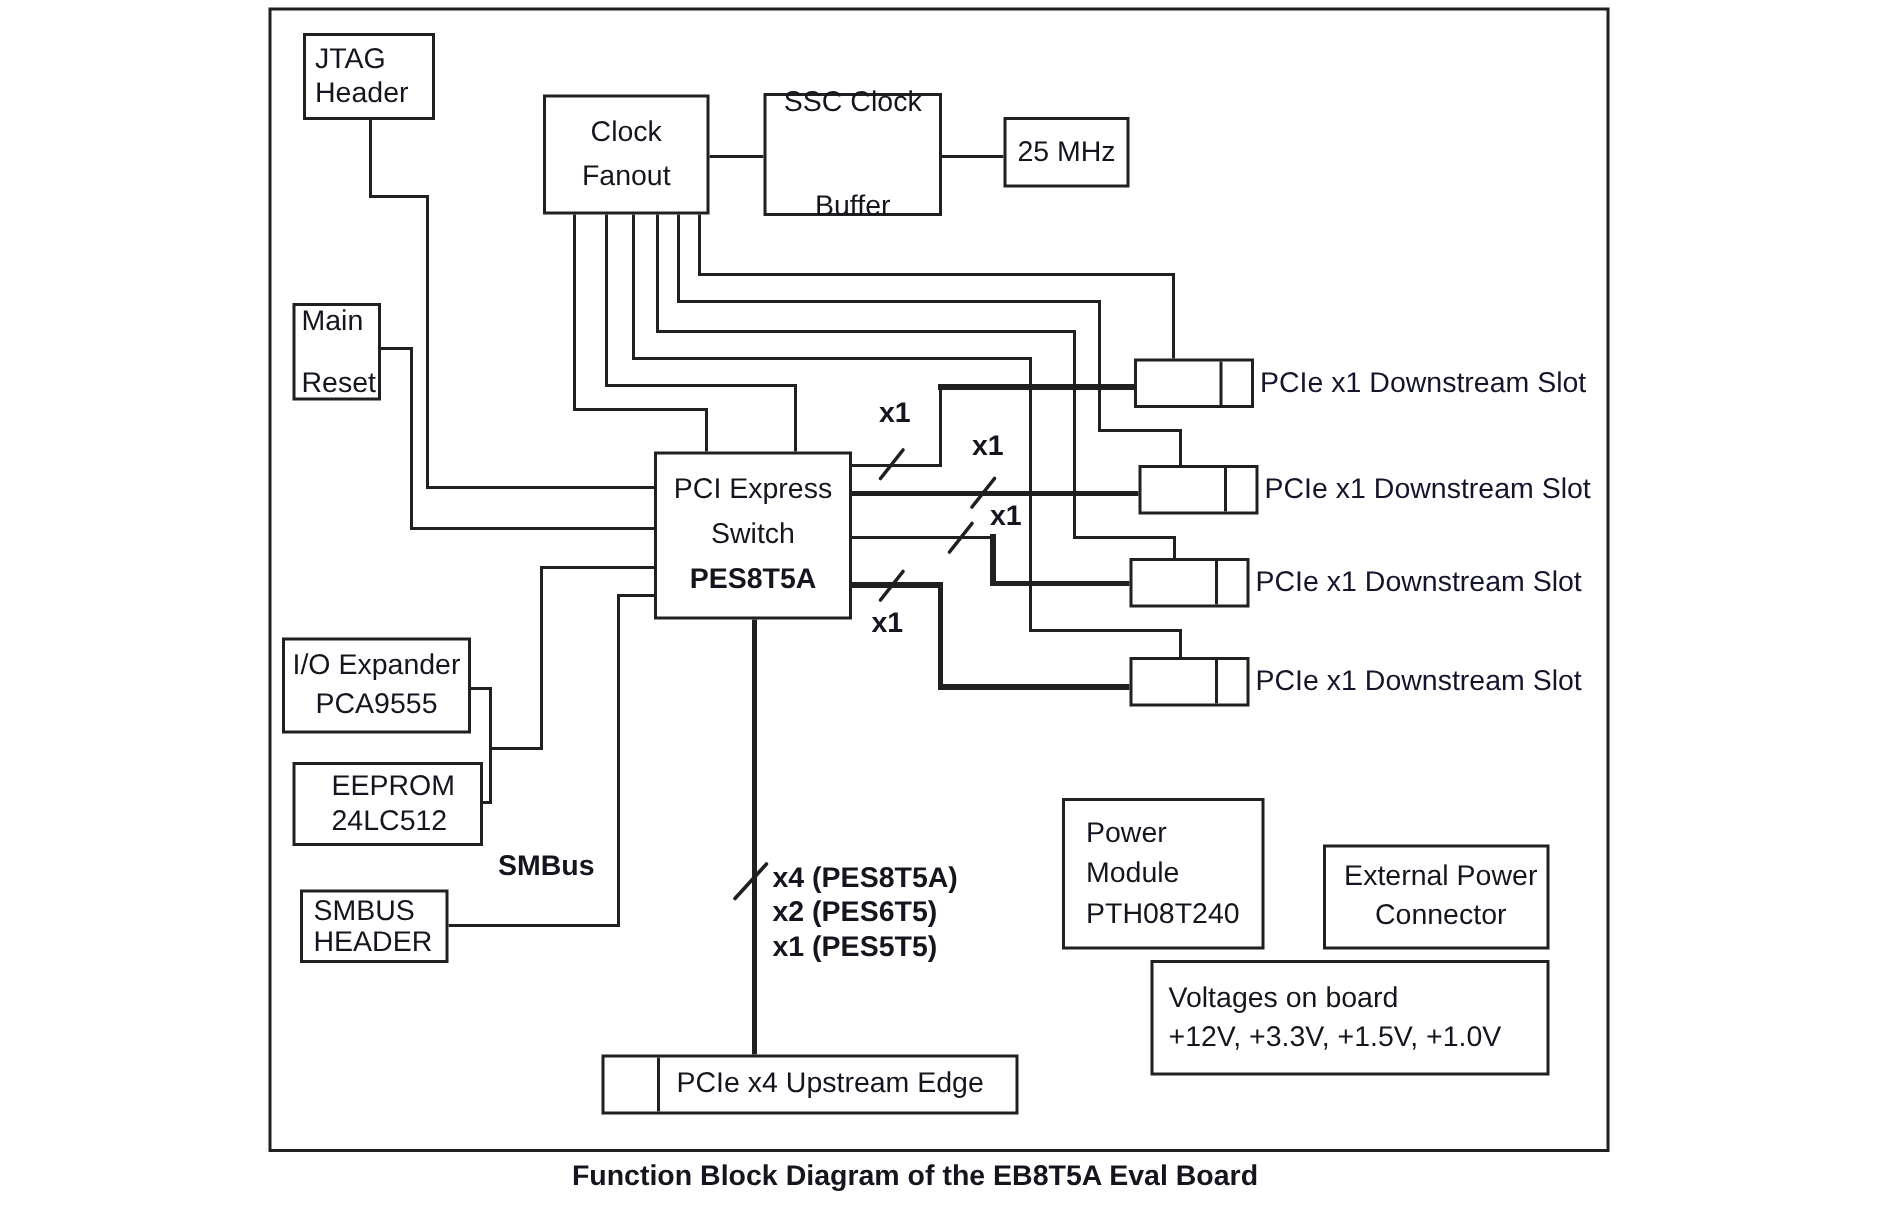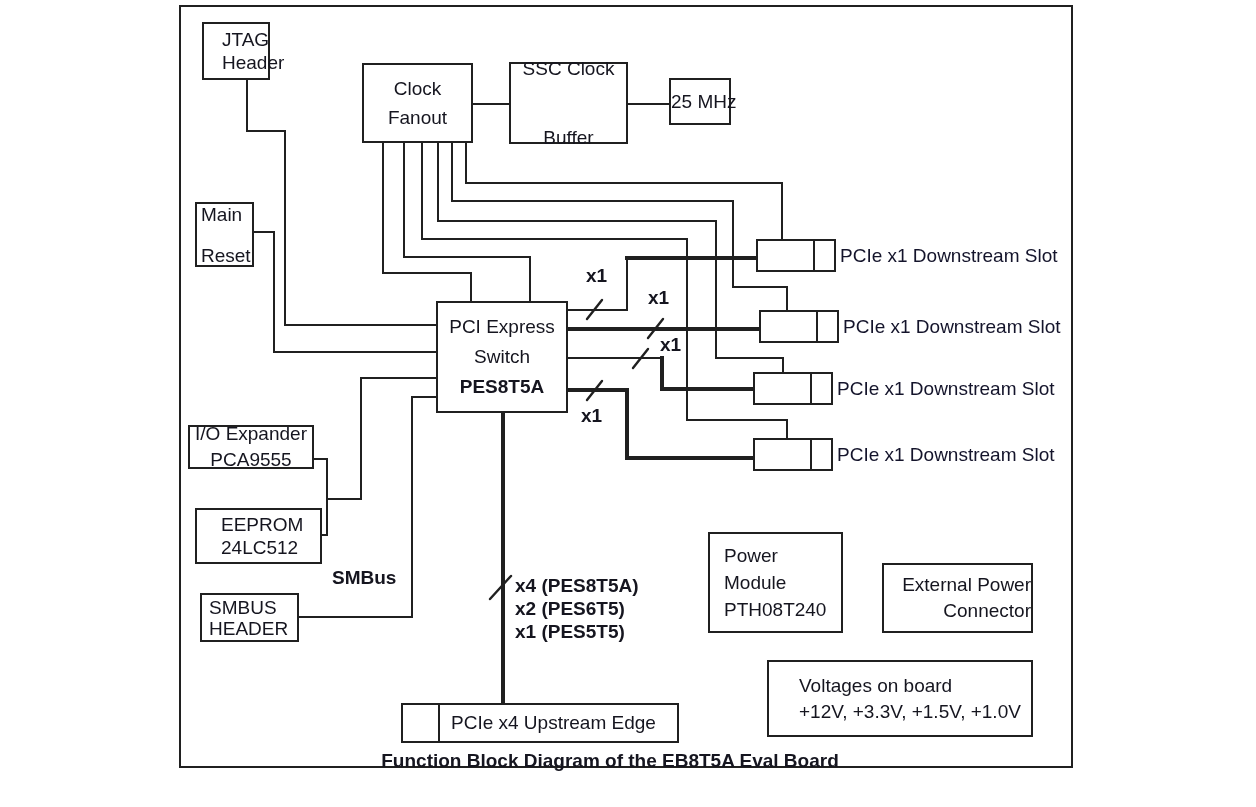--- a/index.html
+++ b/index.html
@@ -20,32 +20,32 @@
   .box{
     position:absolute;
     border:2px solid #202020;
     background:#ffffff;
     box-sizing:border-box;
     display:flex;flex-direction:column;justify-content:center;
     font-size:19px;line-height:26px;
     text-align:center;
     white-space:nowrap;
   }
-  .b-jtag       {left:202px;top:22px;width:68px;height:58px;line-height:23px;text-align:left;padding-left:18px;}
+  .b-jtag       {left:202px;top:22px;width:88px;height:58px;line-height:23px;text-align:left;padding-left:6px;}
   .b-fanout     {left:362px;top:63px;width:111px;height:80px;line-height:29px;}
   .b-ssc        {left:509px;top:62px;width:119px;height:82px;line-height:29px;gap:40px;}
-  .b-25mhz     {left:669px;top:78px;width:62px;height:47px;line-height:22px;}
+  .b-25mhz     {left:669px;top:78px;width:84px;height:47px;line-height:22px;}
   .b-reset      {left:195px;top:202px;width:59px;height:65px;line-height:29px;text-align:left;padding-left:4px;gap:12px;}
   .b-switch     {left:436px;top:301px;width:132px;height:112px;line-height:30px;}
-  .b-ioexp      {left:188px;top:425px;width:126px;height:44px;line-height:26px;}
+  .b-ioexp      {left:188px;top:425px;width:126px;height:64px;line-height:26px;}
   .b-eeprom     {left:195px;top:508px;width:127px;height:56px;line-height:23px;text-align:left;padding-left:24px;}
   .b-smbushdr   {left:200px;top:593px;width:99px;height:49px;line-height:21px;text-align:left;padding-left:7px;}
   .b-power      {left:708px;top:532px;width:135px;height:101px;line-height:27px;text-align:left;padding-left:14px;}
-  .b-extpwr     {left:882px;top:563px;width:151px;height:70px;line-height:26px;text-align:right;padding-left:6px;}
-  .b-volt       {left:767px;top:660px;width:266px;height:77px;line-height:26px;text-align:left;padding-left:30px;}
+  .b-extpwr     {left:882px;top:563px;width:151px;height:70px;line-height:26px;text-align:center;padding-left:6px;}
+  .b-volt       {left:767px;top:640px;width:266px;height:77px;line-height:26px;text-align:left;padding-left:10px;}
   .b-upstream   {left:365px;top:703px;width:278px;height:40px;line-height:22px;text-align:left;padding-left:48px;margin-left:36px;}
   .slot{
     position:absolute;width:80px;height:33px;
     border:2px solid #202020;background:#ffffff;box-sizing:border-box;
   }
   .slot .divider{position:absolute;top:0;bottom:0;width:2px;background:#202020;left:55px;}
   .b-upstream .divider{position:absolute;top:0;bottom:0;width:2px;background:#202020;left:35px;}
   .slot-1{left:756px;top:239px;}
   .slot-2{left:759px;top:310px;}
   .slot-3{left:753px;top:372px;}
@@ -56,21 +56,21 @@
   .sl-1{left:840px;top:245px;}
   .sl-2{left:843px;top:316px;}
   .sl-3{left:837px;top:378px;}
   .sl-4{left:837px;top:444px;}
   .l-x1-1{left:586px;top:265px;}
   .l-x1-2{left:648px;top:287px;}
   .l-x1-3{left:660px;top:334px;}
   .l-x1-4{left:581px;top:405px;}
   .l-smbus{left:332px;top:567px;}
   .l-uplanes{left:515px;top:574px;line-height:23px;}
-  .caption{left:380px;top:750px;width:460px;text-align:center;}
+  .caption{left:380px;top:774px;width:460px;text-align:center;}
 </style>
 </head>
 <body>
 
 <div class="stage">
 
   <div class="frame" style="left:179px;top:5px;width:890px;height:759px;"></div>
 
   <svg class="wires" width="1256" height="807" viewBox="0 0 1256 807">
     <g stroke="#202020" stroke-width="2" fill="none" shape-rendering="crispEdges" stroke-linecap="square">

